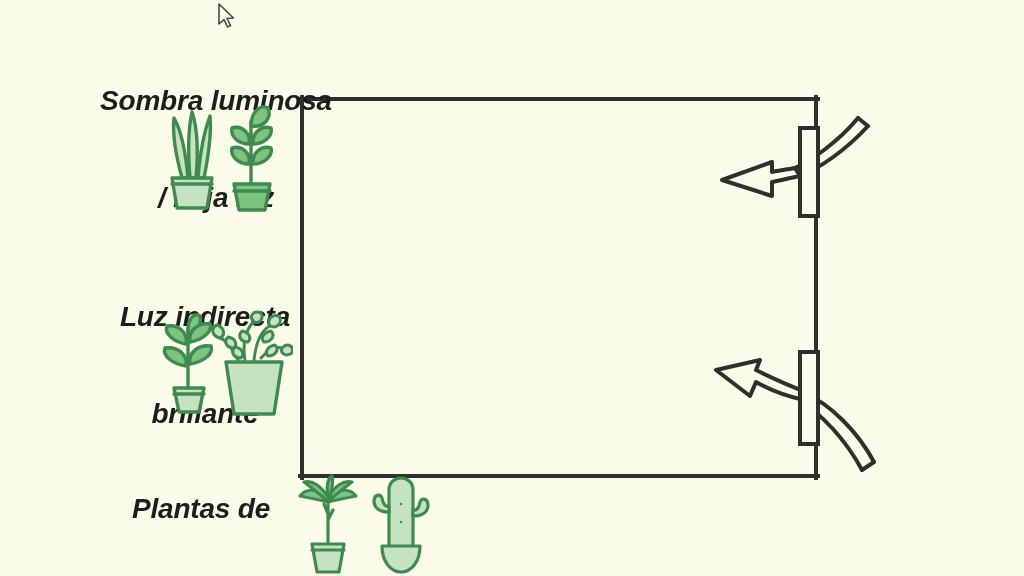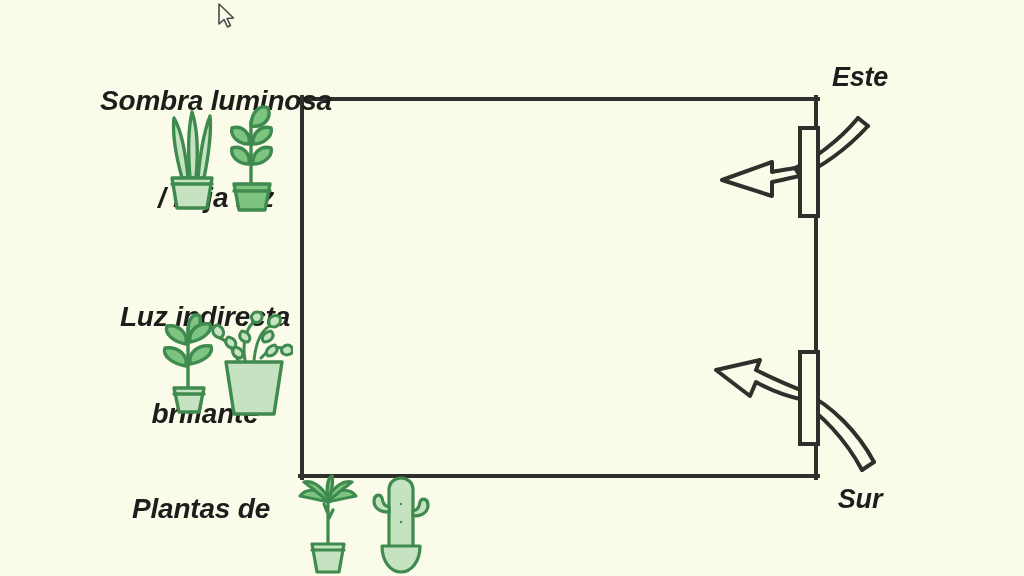--- a/index.html
+++ b/index.html
@@ -211,20 +211,18 @@
         <path d="M95 74 L95 16 C95 8, 101 4, 107 4 C113 4, 119 8, 119 16 L119 74 Z" fill="#c5e3c0"></path>
         <path d="M95 38 C86 38, 80 34, 80 27 C80 21, 86 19, 88 24 C89 29, 90 32, 95 33 Z" fill="#c5e3c0"></path>
         <path d="M119 42 C128 42, 134 38, 134 31 C134 25, 128 23, 126 28 C125 33, 124 36, 119 37 Z" fill="#c5e3c0"></path>
         <path d="M88 72 L126 72 C126 88, 117 98, 107 98 C97 98, 88 88, 88 72 Z" fill="#c5e3c0"></path>
         <circle cx="107" cy="30" r="1.2" fill="#3f8a4e" stroke="none"></circle>
         <circle cx="107" cy="48" r="1.2" fill="#3f8a4e" stroke="none"></circle>
       </g>
     </svg>
   </div>
 
-  <div class="label label-dir" id="label-este">Este</div>
-  <div class="label label-dir" id="label-sur">Sur</div>
 
   <svg id="cursor" viewBox="0 0 22 30">
     <path d="M3 2 L3 22 L8 17.5 L11.5 25 L14.5 23.5 L11 16.5 L17.5 16 Z" fill="#fbfbe9" stroke="#4a4a48" stroke-width="1.6" stroke-linejoin="round"></path>
   </svg>
 
 </div>
 
 </body></html>

